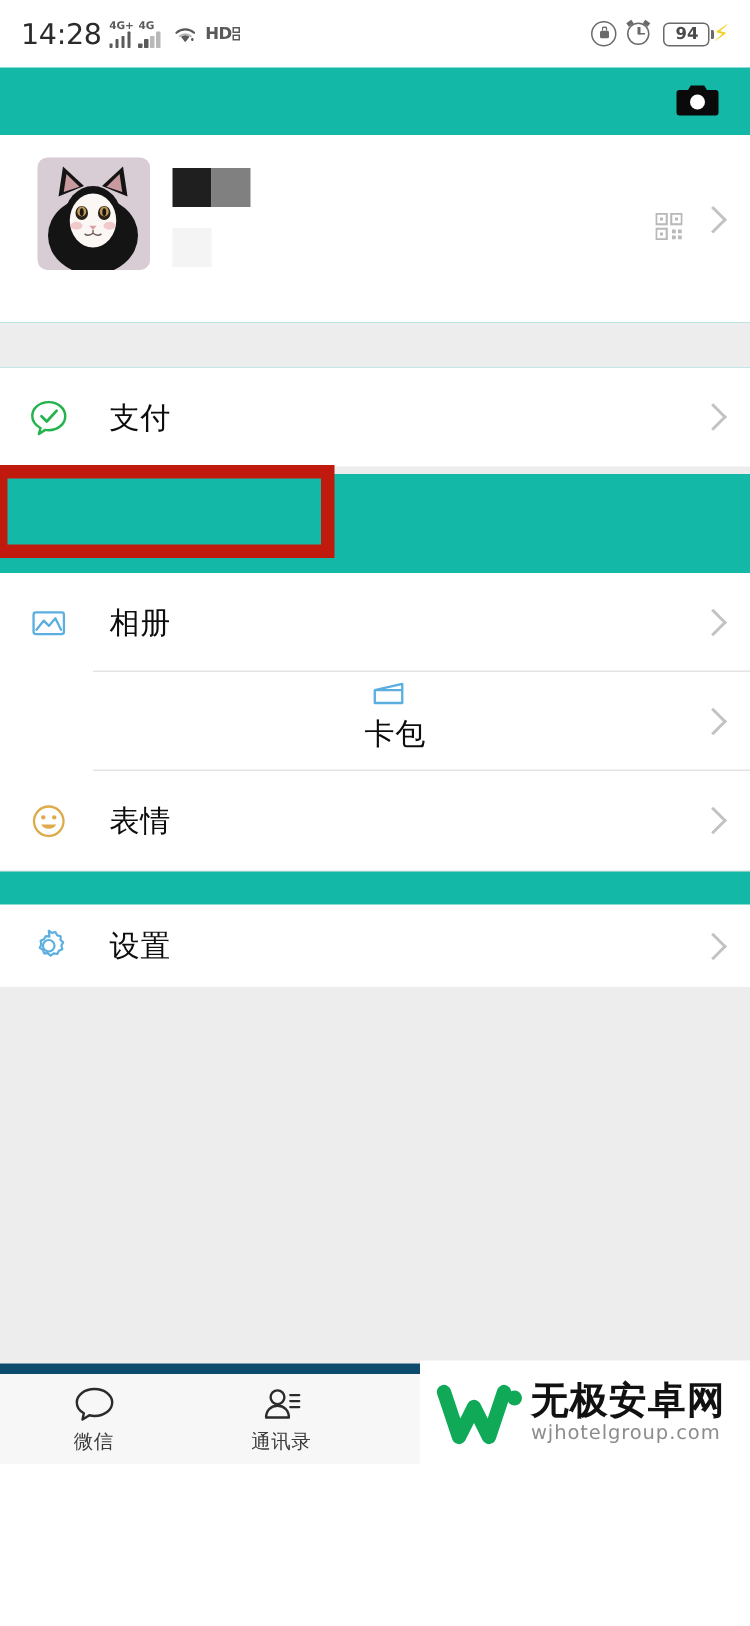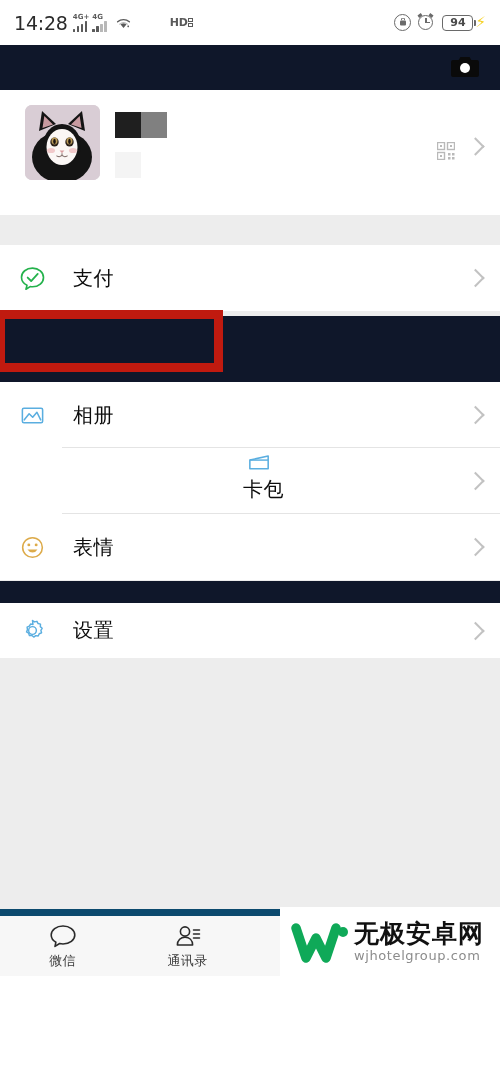--- a/index.html
+++ b/index.html
@@ -11,21 +11,21 @@
     height: 1084px;
     background: #ffffff;
     font-family: "DejaVu Sans", "Liberation Sans", sans-serif;
     overflow: hidden;
     position: relative;
   }
   #phone {
     position: relative;
     width: 500px;
     height: 976px;
-    background: #0f172a;
+    background: #14b8a6;
     overflow: hidden;
   }
 
   
   .status-bar {
     position: absolute;
     top: 0; left: 0;
     width: 500px;
     height: 45px;
     display: flex;
@@ -83,21 +83,20 @@
   .bars.dim i.b1, .bars.dim i.b2 { background: #5a5a5a; }
 
   .wifi-ico { width: 17px; height: 15px; display:block; }
   .hd-ico {
     display: flex;
     align-items: center;
     font-size: 11px;
     font-weight: bold;
     color: #5a5a5a;
     letter-spacing: -0.3px;
-    margin-left: 33px;
   }
   .hd-ico .hd-box {
     display: inline-flex;
     flex-direction: column;
     gap: 1px;
     margin-left: 0.5px;
   }
   .hd-ico .hd-box b {
     display: block;
     width: 5px;

